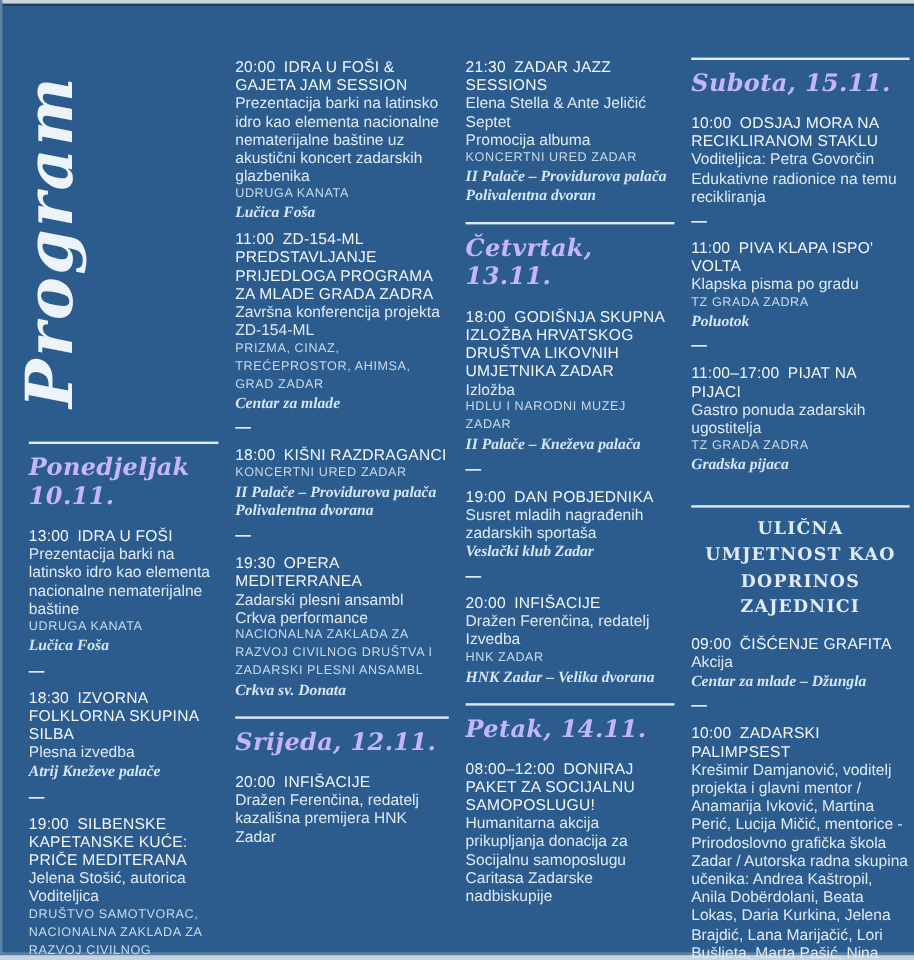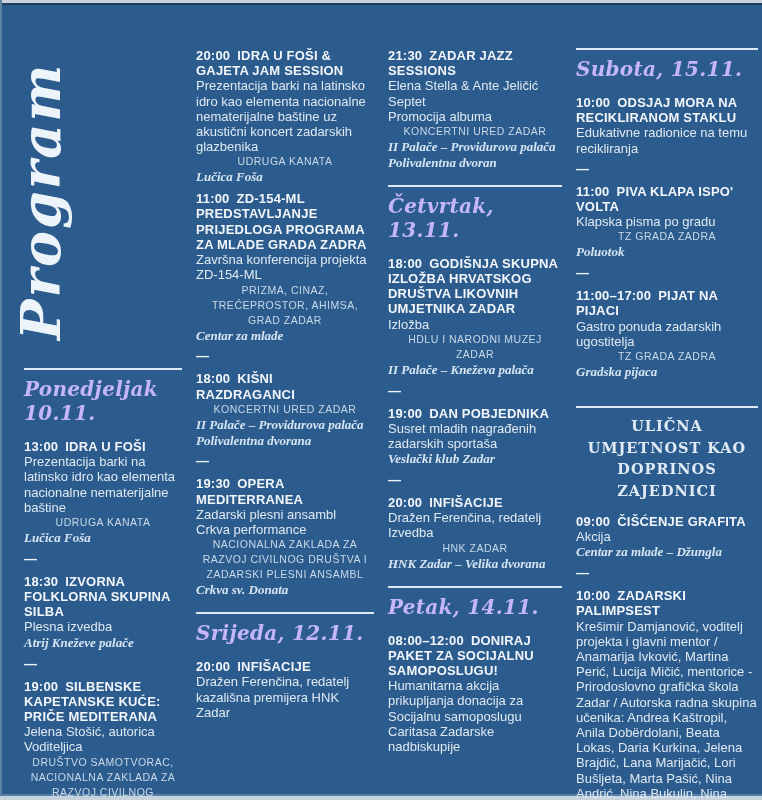--- a/index.html
+++ b/index.html
@@ -42,25 +42,25 @@
   }
   .section{
     font-family:"DejaVu Serif",serif;font-weight:700;
     font-size:14.5px;color:#e0ebf5;letter-spacing:1px;line-height:1.5;
     margin-bottom:12px;text-transform:uppercase;text-align:center;
   }
 
   .event{margin:0 0 6px 0;}
   .event p{margin:0;}
   .evt-title{
-    font-size:13px;font-weight:700;color:#f2f6fa;line-height:1.17;letter-spacing:0.2px;
+    font-size:13px;font-weight:400;color:#f2f6fa;line-height:1.17;letter-spacing:0.2px;
   }
   .evt-time{margin-right:7px;}
   .line-desc{font-size:13px;color:#dfe9f2;line-height:1.17;}
-  .line-org{font-size:10.5px;color:#c8d9e8;line-height:1.43;letter-spacing:0.5px;text-align:center;}
+  .line-org{font-size:10.5px;color:#c8d9e8;line-height:1.43;letter-spacing:0.5px;}
   .line-venue{
     font-family:Liberation Serif, serif;font-style:italic;font-weight:700;
     font-size:13px;color:#d6e5f2;line-height:1.22;
   }
   .evt-divider{
     color:#ecf3f9;font-weight:700;font-size:13px;line-height:1;
     margin:5px 0 9px 0;letter-spacing:-1px;
   }
 </style>
 </head>
@@ -180,20 +180,21 @@
           <p class="line-desc">Humanitarna akcija prikupljanja donacija za Socijalnu samoposlugu Caritasa Zadarske nadbiskupije</p>
         </div>
       </div>
     <div class="col col-3">
         <div class="day-block">
           <div class="rule"></div>
           <h2 class="day">Subota, 15.11.</h2>
         </div>
         <div class="event">
           <p class="evt-title"><span class="evt-time">10:00</span><span class="evt-name">ODSJAJ MORA NA RECIKLIRANOM STAKLU</span></p>
+          <p class="line-desc">Voditeljica: Petra Govorčin</p>
           <p class="line-desc">Edukativne radionice na temu recikliranja</p>
         </div>
         <div class="evt-divider">—</div>
         <div class="event">
           <p class="evt-title"><span class="evt-time">11:00</span><span class="evt-name">PIVA KLAPA ISPO' VOLTA</span></p>
           <p class="line-desc">Klapska pisma po gradu</p>
           <p class="line-org">TZ GRADA ZADRA</p>
           <p class="line-venue">Poluotok</p>
         </div>
         <div class="evt-divider">—</div>

